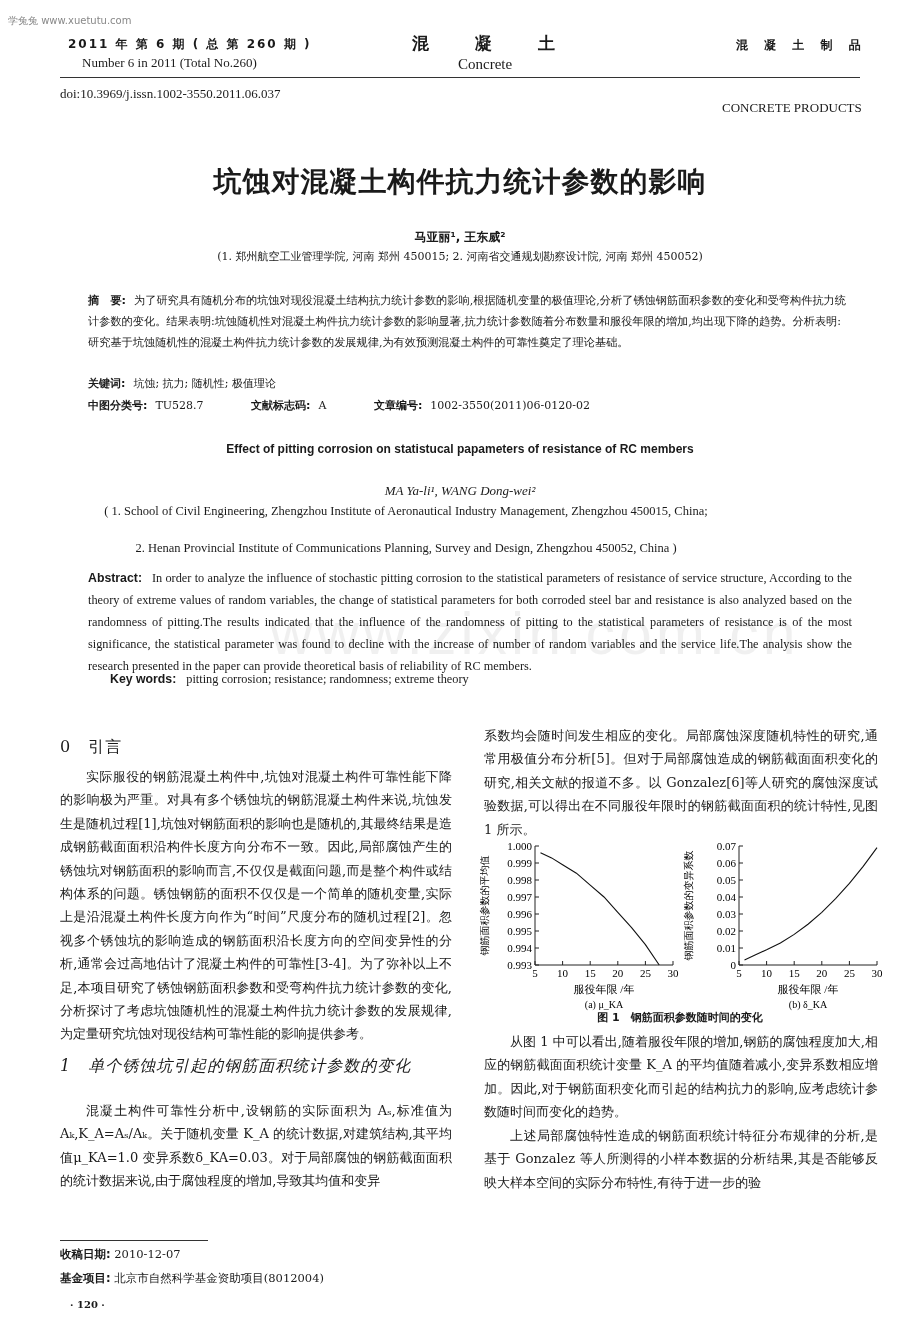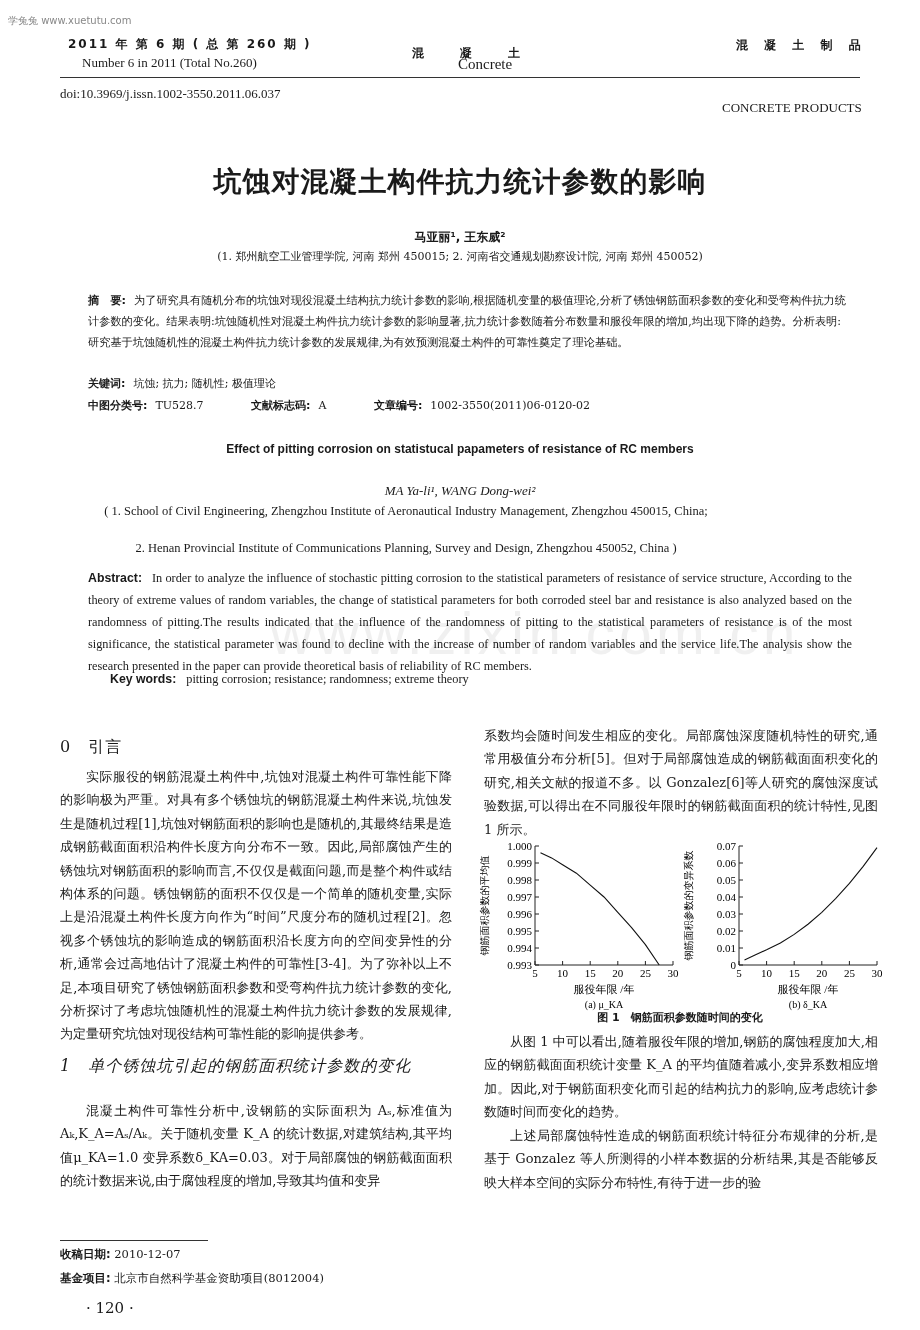--- a/index.html
+++ b/index.html
@@ -23,34 +23,34 @@
   .en-affil { left:0; width:812px; text-align:center; font-family:"Liberation Serif", serif; font-size:12.5px; }
   .en-abs { left:88px; width:764px; top:567px; font-family:"Liberation Serif", serif; font-size:12.3px; line-height:22px; text-align:justify; }
   .en-lbl { font-family:"Liberation Sans", sans-serif; font-weight:bold; margin-right:10px; }
   .kw { left:88px; top:672px; font-family:"Liberation Serif", serif; font-size:12.3px;padding-left:22px; }
   .sec-h { font-size:16px; letter-spacing:1px; }
   .body-col { font-size:13px; line-height:23.4px; text-align:justify; }
   .indent { text-indent:2em; }
   .foot-rule { left:60px; top:1240px; width:148px; border-top:1px solid #333; }
   .foot { left:60px; font-size:11.5px; }
   .foot b { font-family:"DejaVu Sans", sans-serif; }
-  .pageno { left:86px; top:1299px; font-size:15px; }
+  .pageno { left:70px; top:1299px; font-size:10px;font-weight:bold; }
   .fig-cap { left:470px; width:420px; top:1010px; text-align:center; font-family:"DejaVu Sans", sans-serif; font-weight:bold; font-size:11px; }
   .wm-center { left:270px; top:600px; font-family:"Liberation Sans", sans-serif; font-size:59px; color:rgba(0,0,0,0.06); letter-spacing:4px; }
   svg text { font-family:"Liberation Serif", serif; }
 </style>
 </head>
 <body>
 
 <div class="abs watermark-top">学兔兔 www.xuetutu.com</div>
 <div class="abs wm-center">www.zixin.com.cn</div>
 
 <div class="abs hdr-cn" style="left:68px;top:36px;">2011 年 第 6 期 ( 总 第 260 期 )</div>
 <div class="abs hdr-en" style="left:82px;top:55px;">Number 6 in 2011 (Total No.260)</div>
-<div class="abs hdr-cn" style="left:412px;top:45px;font-size:12px;letter-spacing:4px;">混　　凝　　土</div>
+<div class="abs hdr-cn" style="left:412px;top:32px;font-size:17px;letter-spacing:4px;">混　　凝　　土</div>
 <div class="abs hdr-en" style="left:458px;top:56px;font-size:15px;">Concrete</div>
 <div class="abs hdr-cn" style="left:736px;top:37px;letter-spacing:6px;">混 凝 土 制 品</div>
 <div class="abs hdr-en" style="left:722px;top:55px;margin-top:45px;">CONCRETE PRODUCTS</div>
 <div class="abs rule" style="left:60px;top:77px;width:800px;"></div>
 
 <div class="abs doi">doi:10.3969/j.issn.1002-3550.2011.06.037</div>
 
 <div class="abs title">坑蚀对混凝土构件抗力统计参数的影响</div>
 <div class="abs authors-cn">马亚丽¹, 王东威²</div>
 <div class="abs affil-cn">(1. 郑州航空工业管理学院, 河南 郑州 450015; 2. 河南省交通规划勘察设计院, 河南 郑州 450052)</div>

